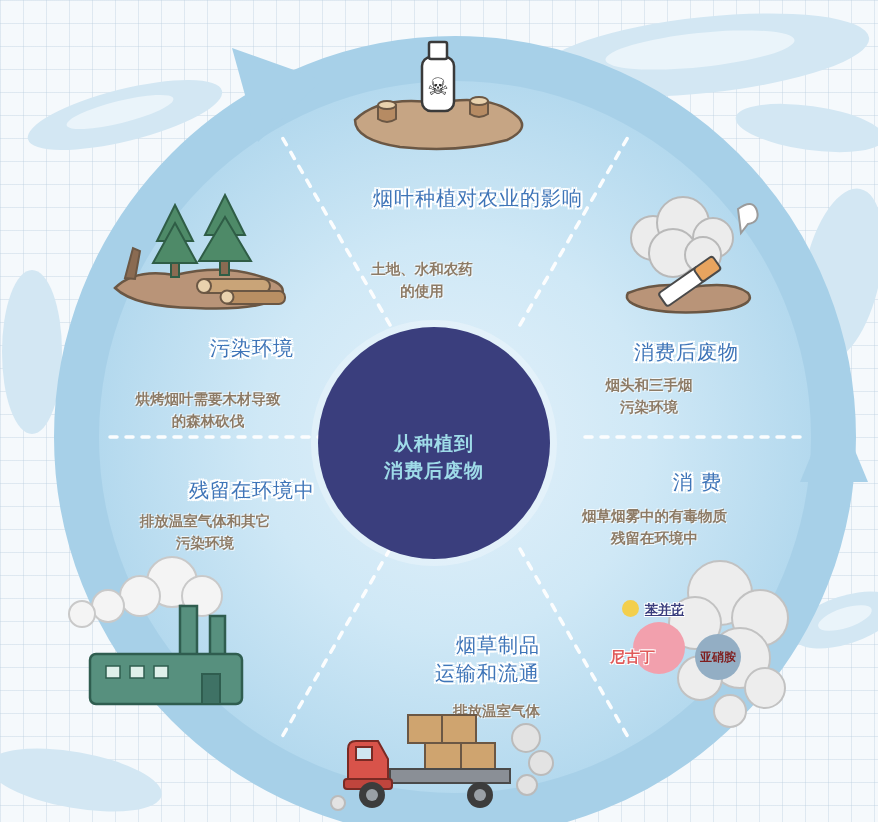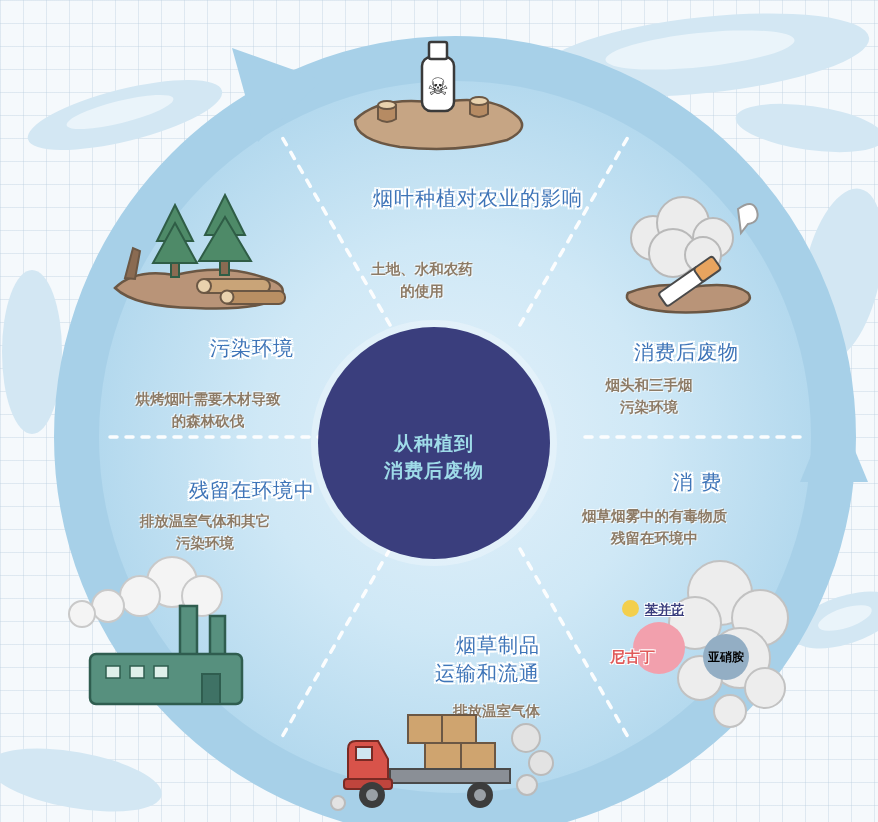--- a/index.html
+++ b/index.html
@@ -40,21 +40,21 @@
     text-shadow:-1px -1px 0 rgba(255,255,255,.7), 1px 1px 0 rgba(255,255,255,.7);
   }
   .icon{ position:absolute; }
 
   .chem-dot{ position:absolute; border-radius:50%; }
   .dot-benzo{ left:622px; top:600px; width:17px; height:17px; background:#f3cf4d; }
   .dot-nicotine{ left:633px; top:622px; width:52px; height:52px; background:#f2a0ad; }
   .dot-nitrosamine{
     left:695px; top:634px; width:46px; height:46px; background:#93aec4;
     display:flex; align-items:center; justify-content:center;
-    color:#000000; font-size:12px; font-weight:bold;margin-left:8px;
+    color:#7f1d1d; font-size:12px; font-weight:bold;
   }
   .label-benzo{
     position:absolute; left:645px; top:601px; color:#3a3e7d; font-size:13px; font-weight:bold;
     text-shadow:-1px -1px 0 #fff,1px -1px 0 #fff,-1px 1px 0 #fff,1px 1px 0 #fff;
     text-decoration:underline;
   }
   .label-nicotine{
     position:absolute; left:598px; top:648px; width:72px; color:#e05a5a; font-size:15px; font-weight:bold;
     text-shadow:-1px -1px 0 #fff,1px -1px 0 #fff,-1px 1px 0 #fff,1px 1px 0 #fff;
     margin-left:12px;

